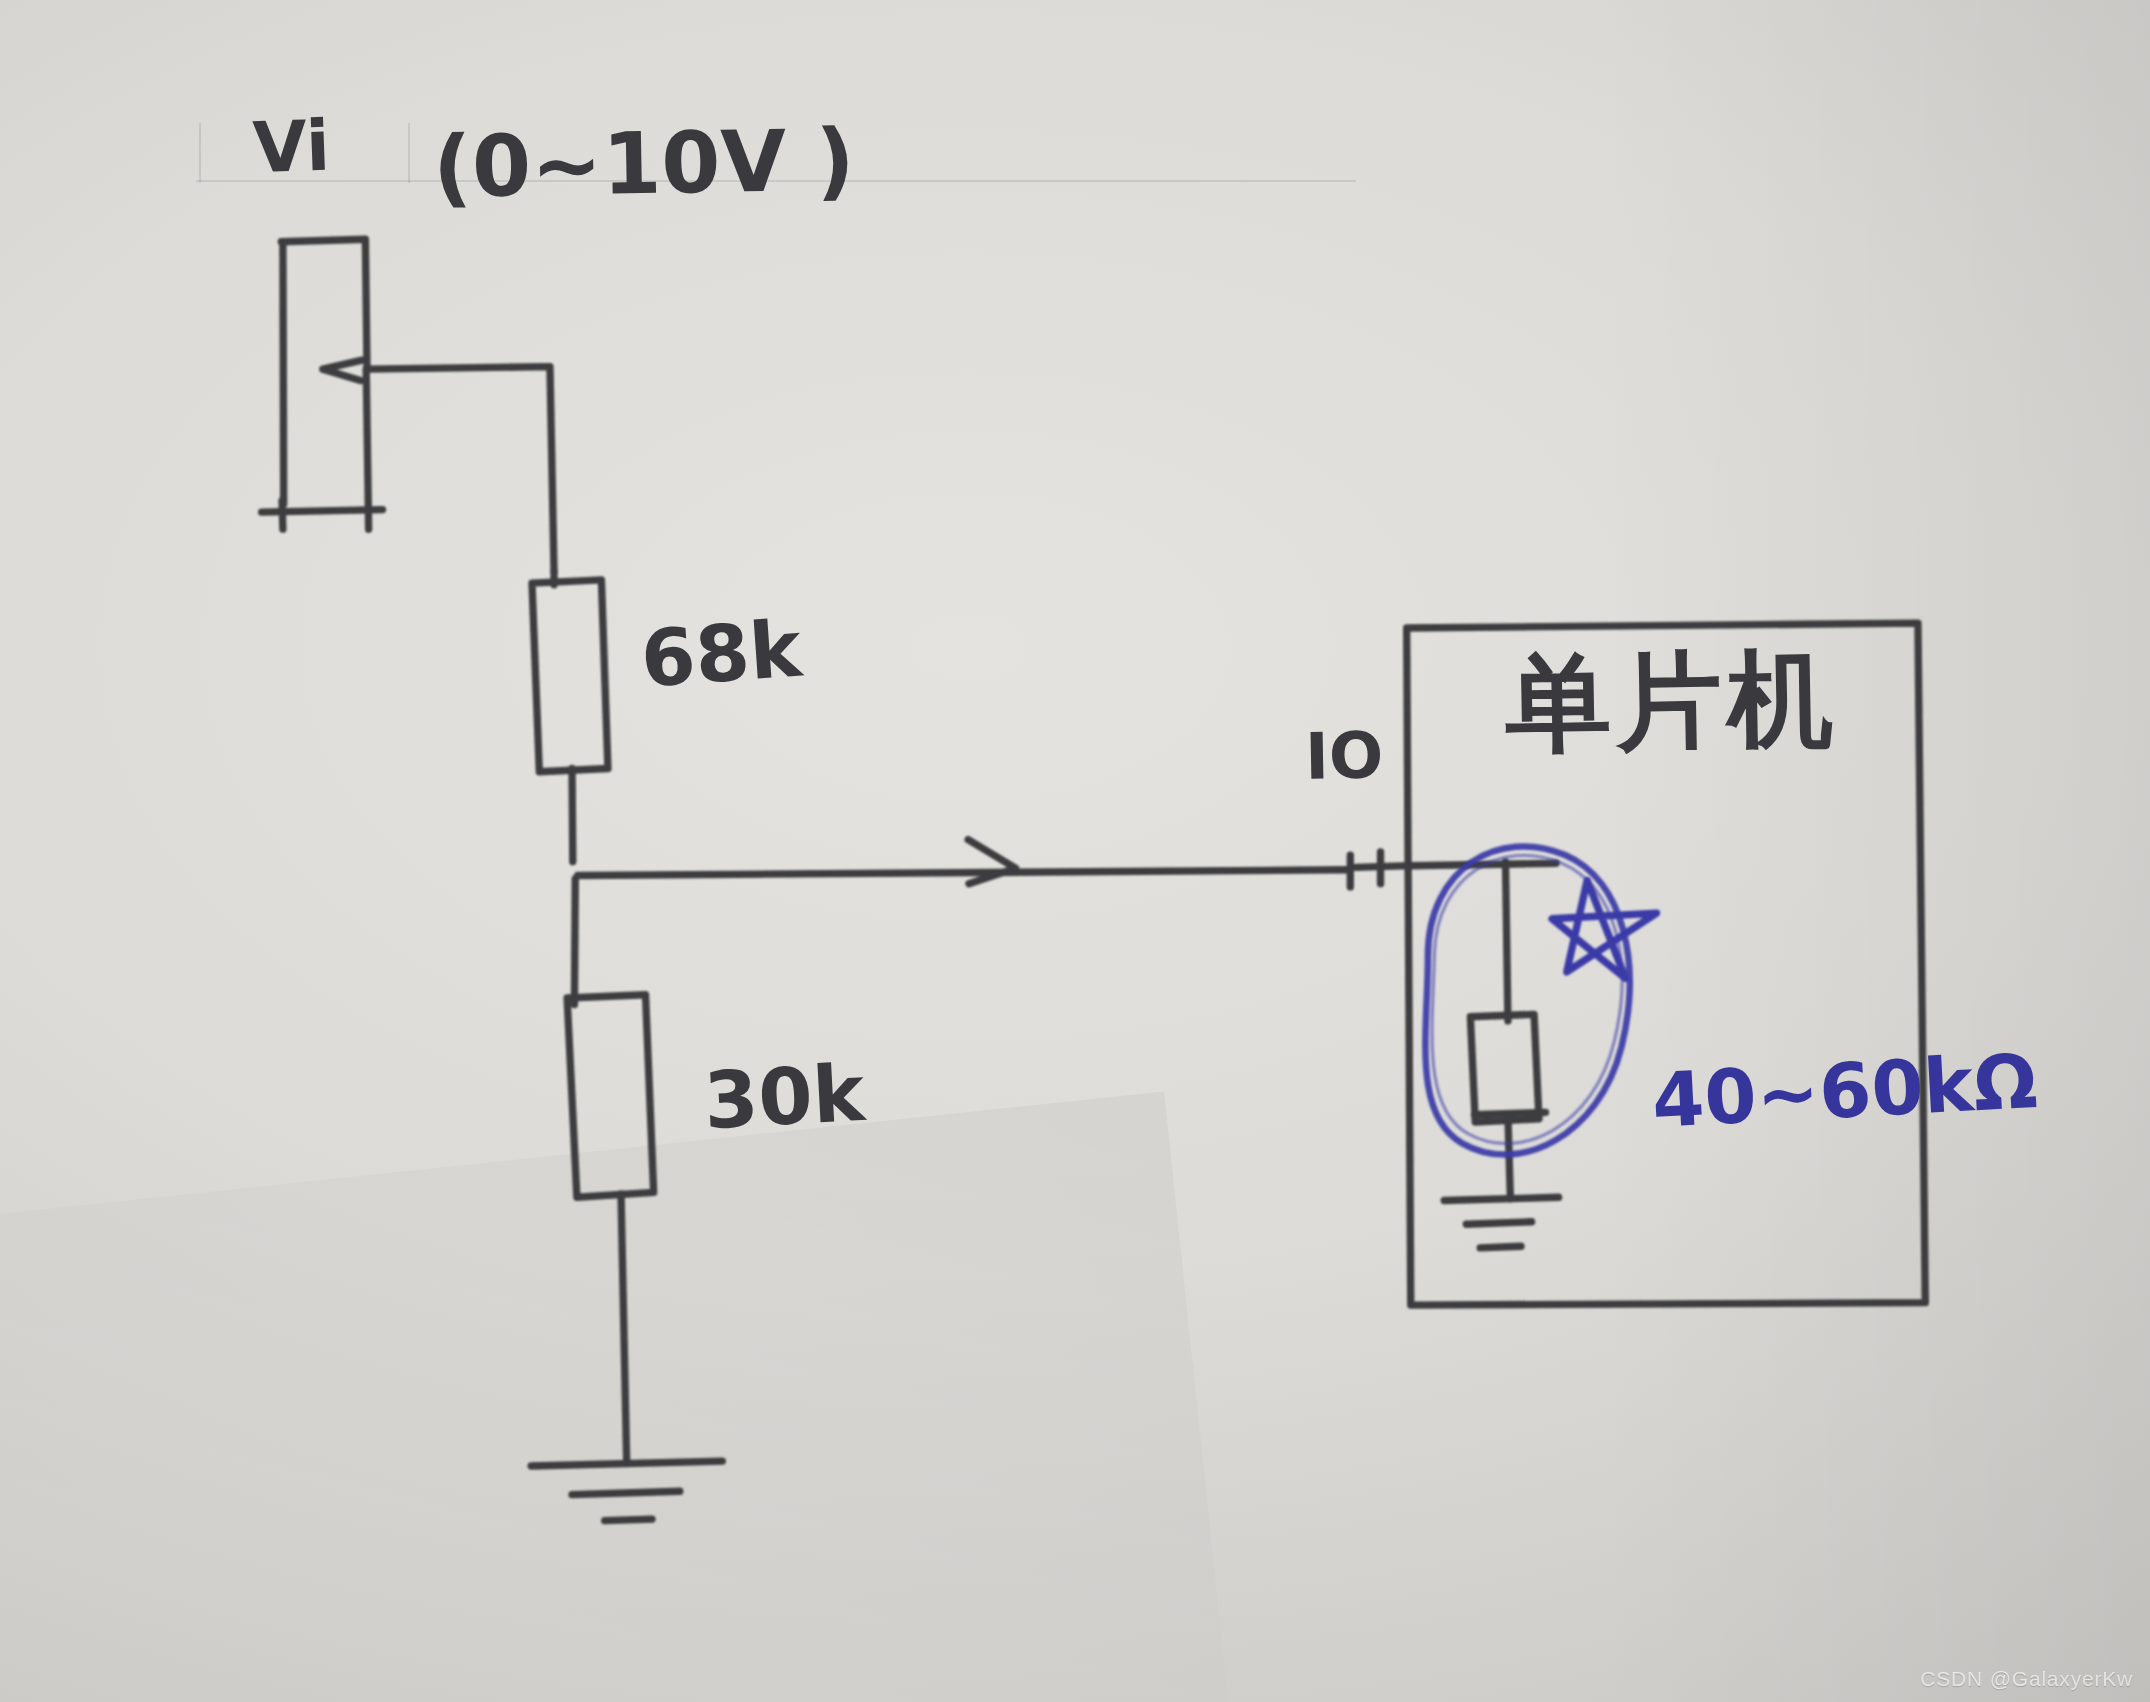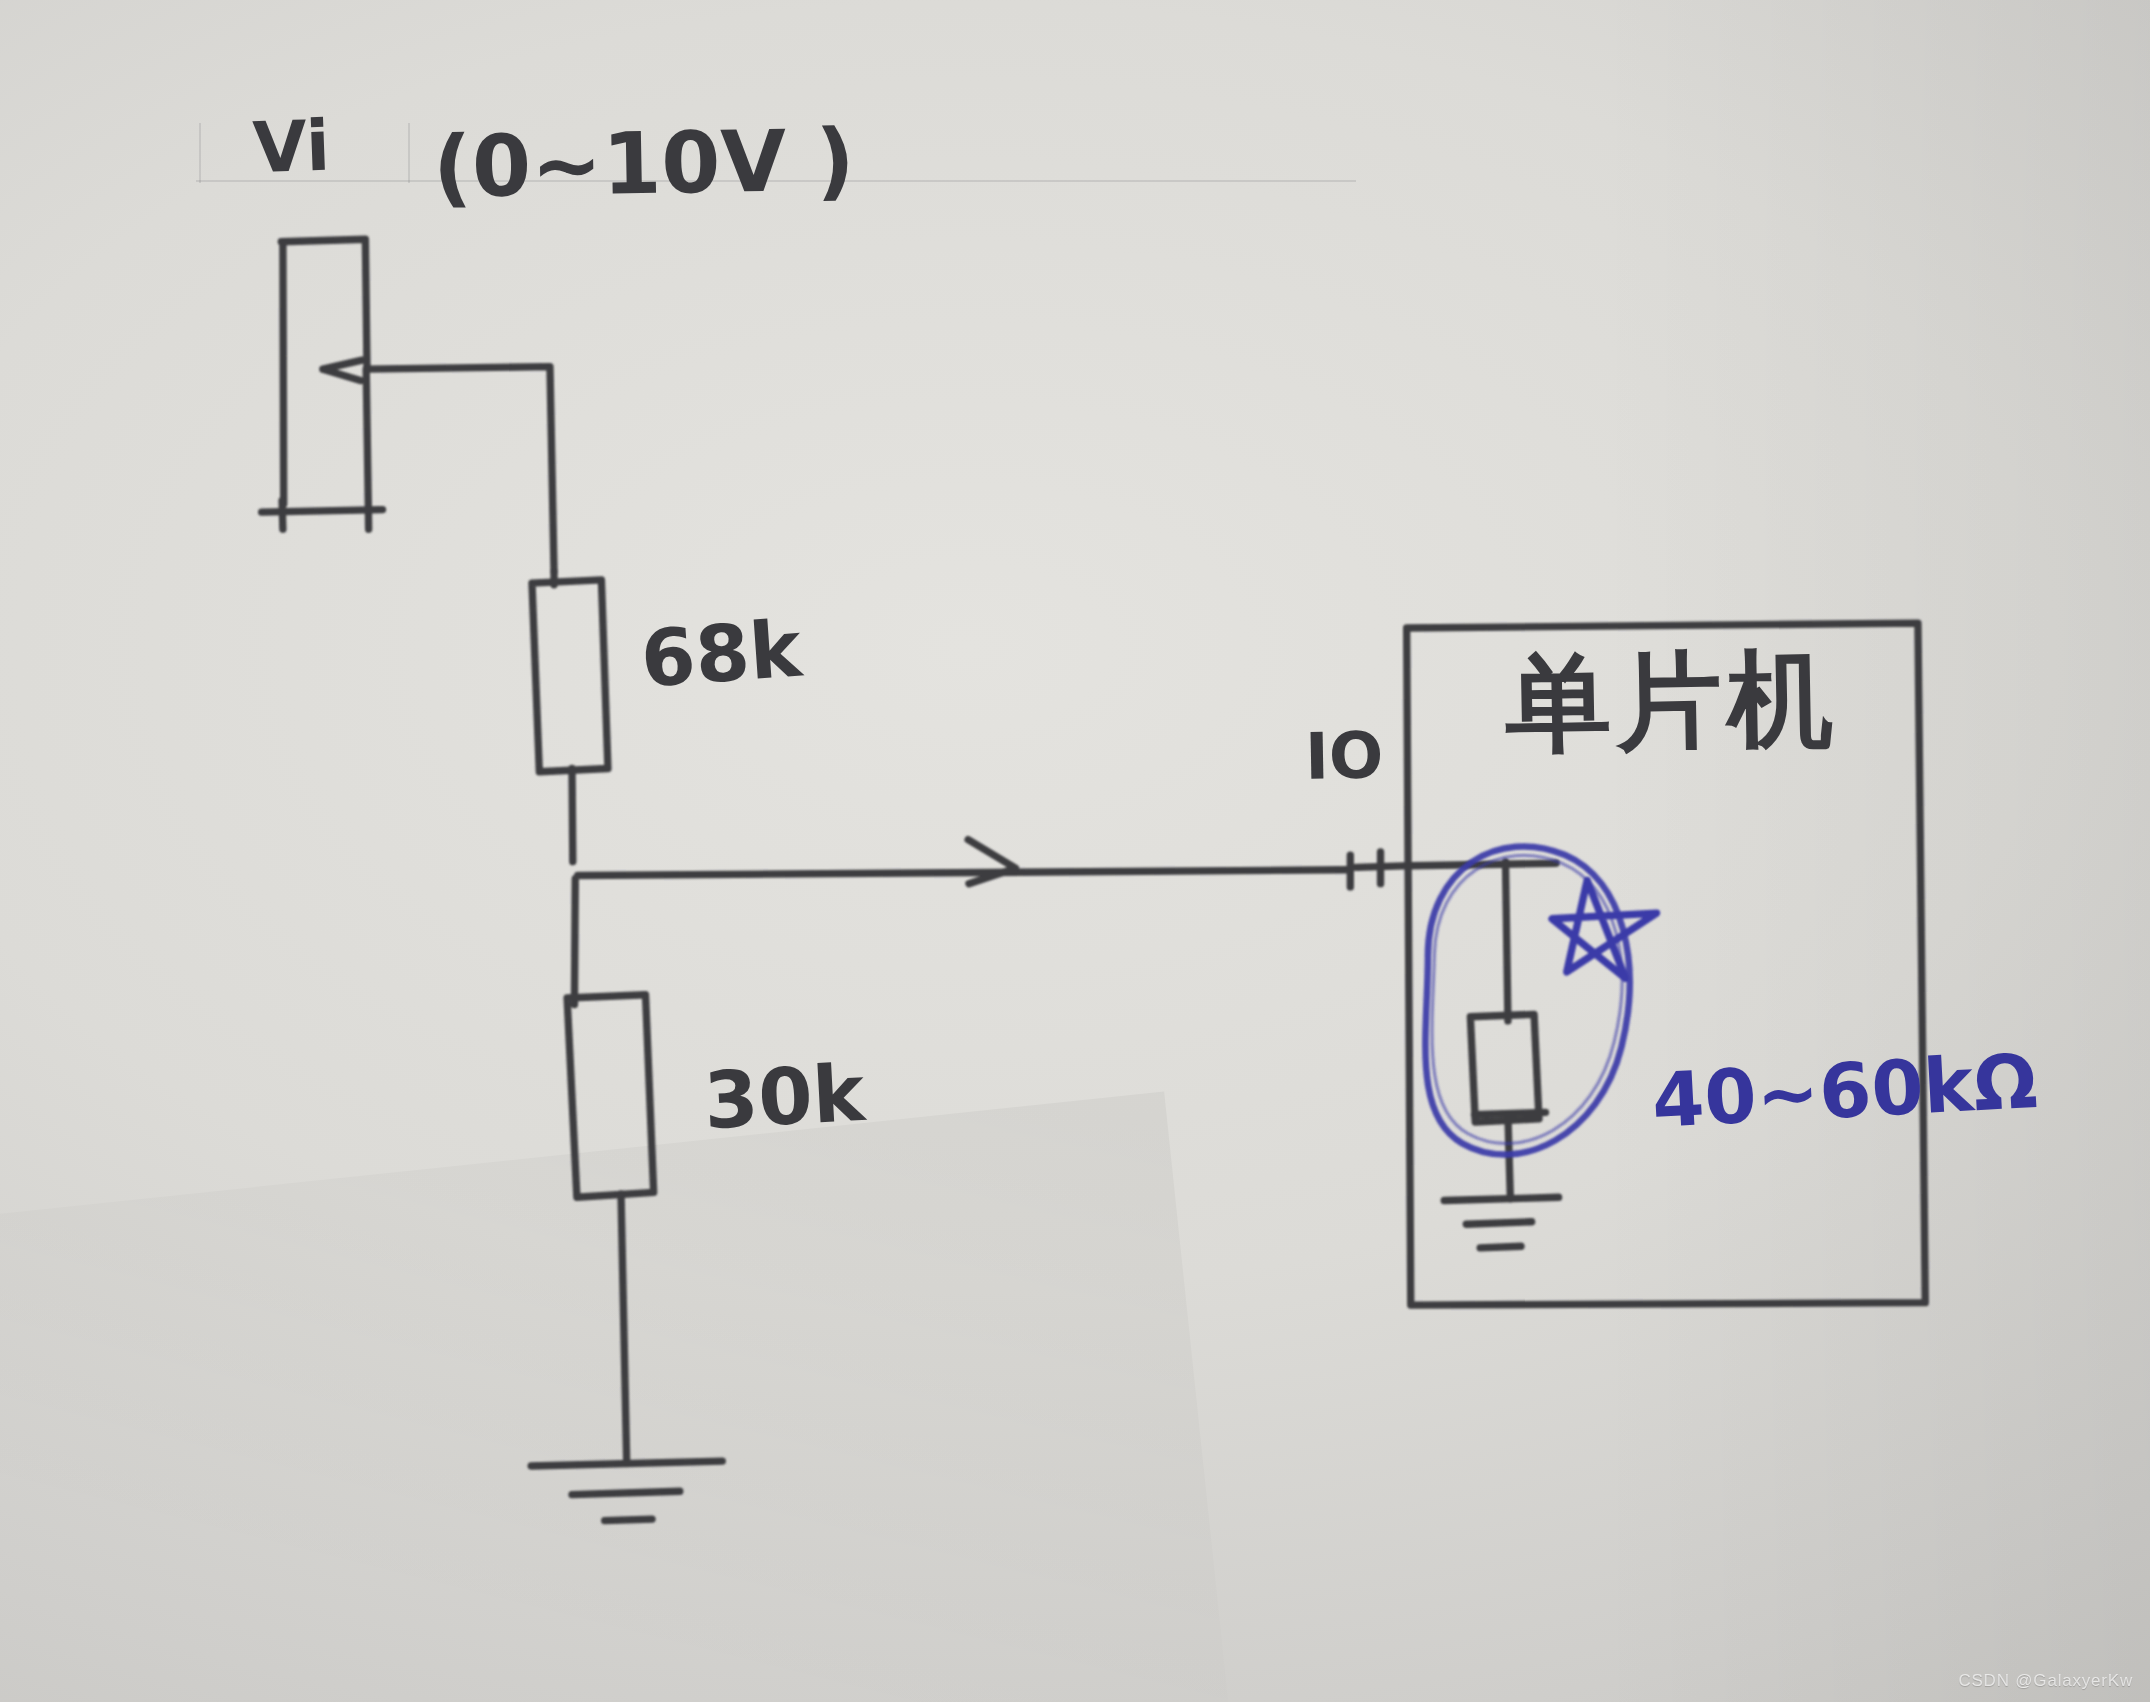--- a/index.html
+++ b/index.html
@@ -35,21 +35,21 @@
     color:#3a3a3e;
     font-family:"DejaVu Sans",sans-serif;
     white-space:nowrap;
     font-weight:600;
   }
   .hw.blue{color:#36359c;}
   .hw.cjk{font-family:"DejaVu Sans",sans-serif;font-weight:700;letter-spacing:4.9px;}
   #watermark{
     position:absolute;right:18px;bottom:11.4px;
     font-family:"Liberation Sans",sans-serif;
-    font-size:17px;color:rgba(250,250,250,.72);
+    font-size:21px;color:rgba(250,250,250,.72);
     text-shadow:0 0.8px 0.8px rgba(0,0,0,.18);
     letter-spacing:0.8px;
   }
 </style>
 </head>
 <body>
 
 <div id="paper"></div>
 
 <div class="faintline" style="left:196px;top:180px;width:1160px;height:1.6px;"></div>

